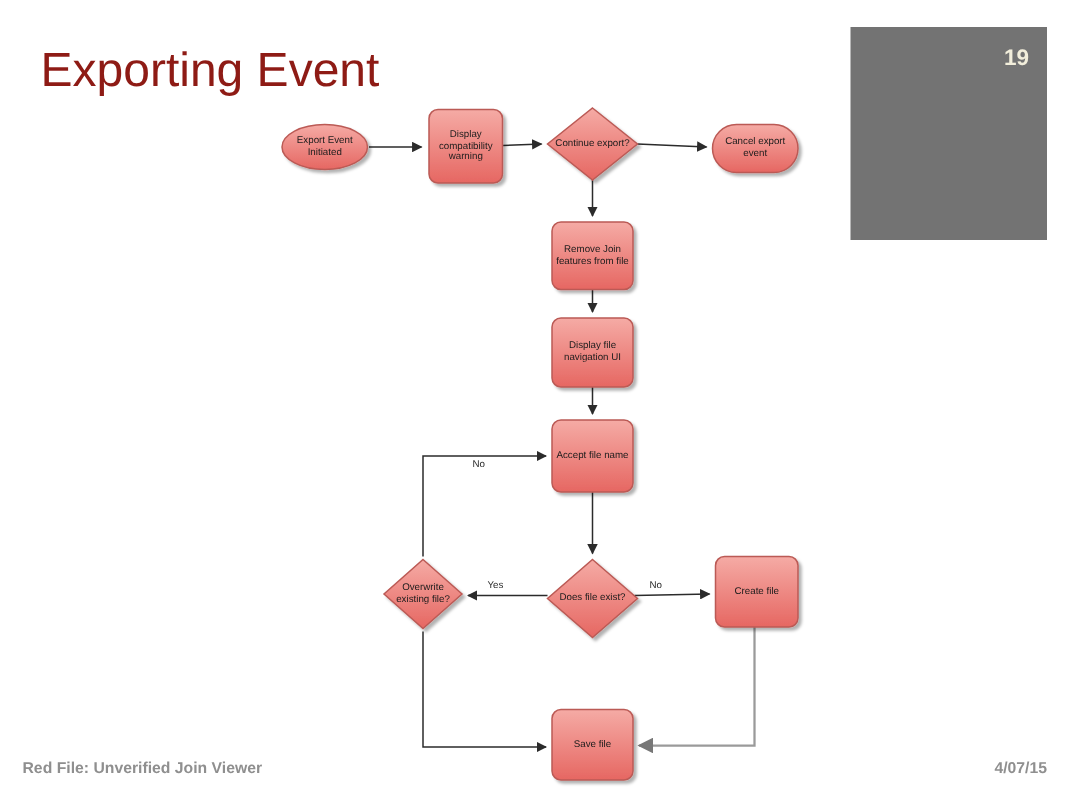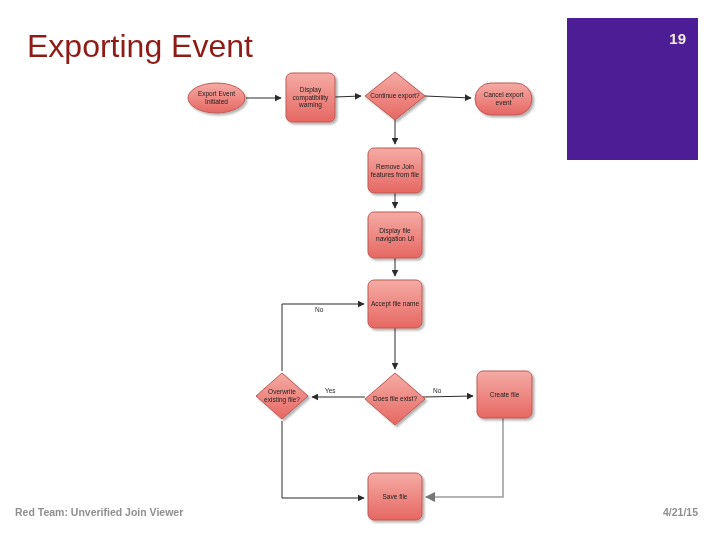--- a/index.html
+++ b/index.html
@@ -13,21 +13,21 @@
   .slide{position:absolute;inset:0;background:#ffffff;}
 
   .slide-title{
     position:absolute;left:27px;top:28px;
     font-size:32px;font-weight:400;color:#8e1b15;
     letter-spacing:0px;white-space:nowrap;
   }
 
   .page-box{
     position:absolute;left:567px;top:18px;width:131px;height:142px;
-    background:#4c1d95;
+    background:#737373;
   }
   .page-number{
     position:absolute;top:12px;right:12px;
     color:#f2eedb;font-size:15px;font-weight:700;
   }
 
   .footer-left{
     position:absolute;left:15px;top:506px;
     font-size:10.5px;font-weight:700;color:#8f8f8f;white-space:nowrap;
   }
@@ -131,16 +131,16 @@
   <div class="node-label lbl-accept">Accept file name</div>
   <div class="node-label lbl-overwrite">Overwrite existing file?</div>
   <div class="node-label lbl-doesexist">Does file exist?</div>
   <div class="node-label lbl-create">Create file</div>
   <div class="node-label lbl-save">Save file</div>
 
   <div class="edge-label elbl-no-loop">No</div>
   <div class="edge-label elbl-yes">Yes</div>
   <div class="edge-label elbl-no">No</div>
 
-  <div class="footer-left">Red Team: Unverified Join Viewer</div>
-  <div class="footer-right">4/21/15</div>
+  <div class="footer-left">Red File: Unverified Join Viewer</div>
+  <div class="footer-right">4/07/15</div>
 
 </div>
 
 </body></html>

